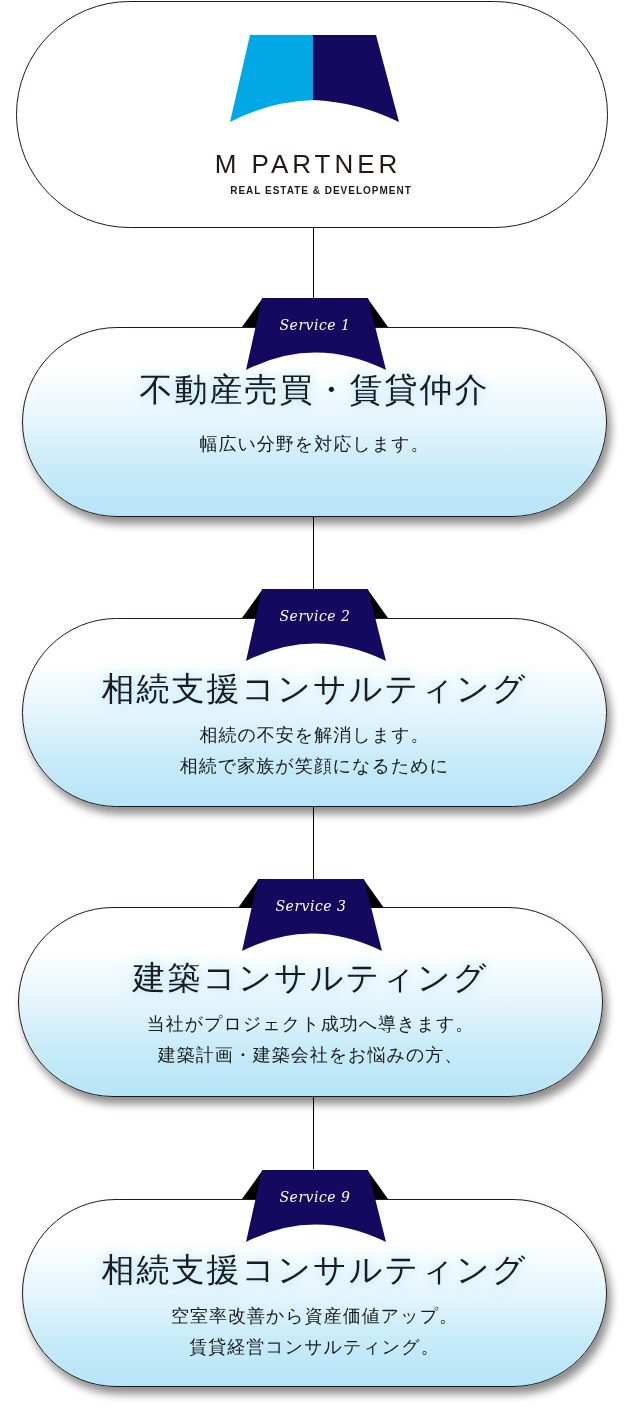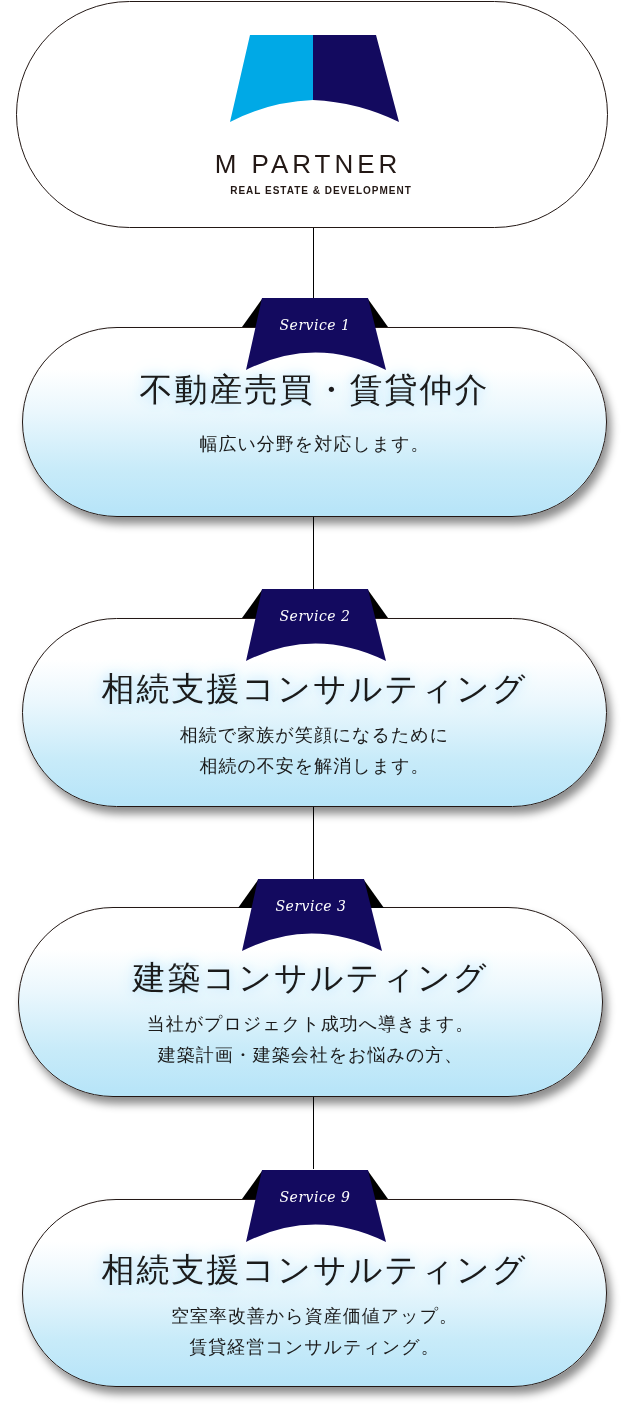--- a/index.html
+++ b/index.html
@@ -66,22 +66,22 @@
     <path d="M2 30 L22 2 L22 30 Z" fill="#000"></path>
     <path d="M148 30 L128 2 L128 30 Z" fill="#000"></path>
     <path d="M22 1 L128 1 L146 73 Q75 38 6 73 Z" fill="#130a5f"></path>
   </svg>
   <div class="ribbon-label">Service 1</div>
 </div>
 
 <div class="service-box" style="left:22px;top:618px;width:585px;height:189px;">
   <div class="service-title" style="top:48px;">相続支援コンサルティング</div>
   <div class="service-desc" style="top:100px;">
+    <div>相続の不安を解消します。</div>
     <div>相続で家族が笑顔になるために</div>
-    <div>相続の不安を解消します。</div>
   </div>
 </div>
 <div class="ribbon" style="left:240px;top:588px;">
   <svg width="150" height="76" viewBox="0 0 150 76">
     <path d="M2 30 L22 2 L22 30 Z" fill="#000"></path>
     <path d="M148 30 L128 2 L128 30 Z" fill="#000"></path>
     <path d="M22 1 L128 1 L146 73 Q75 38 6 73 Z" fill="#130a5f"></path>
   </svg>
   <div class="ribbon-label">Service 2</div>
 </div>

